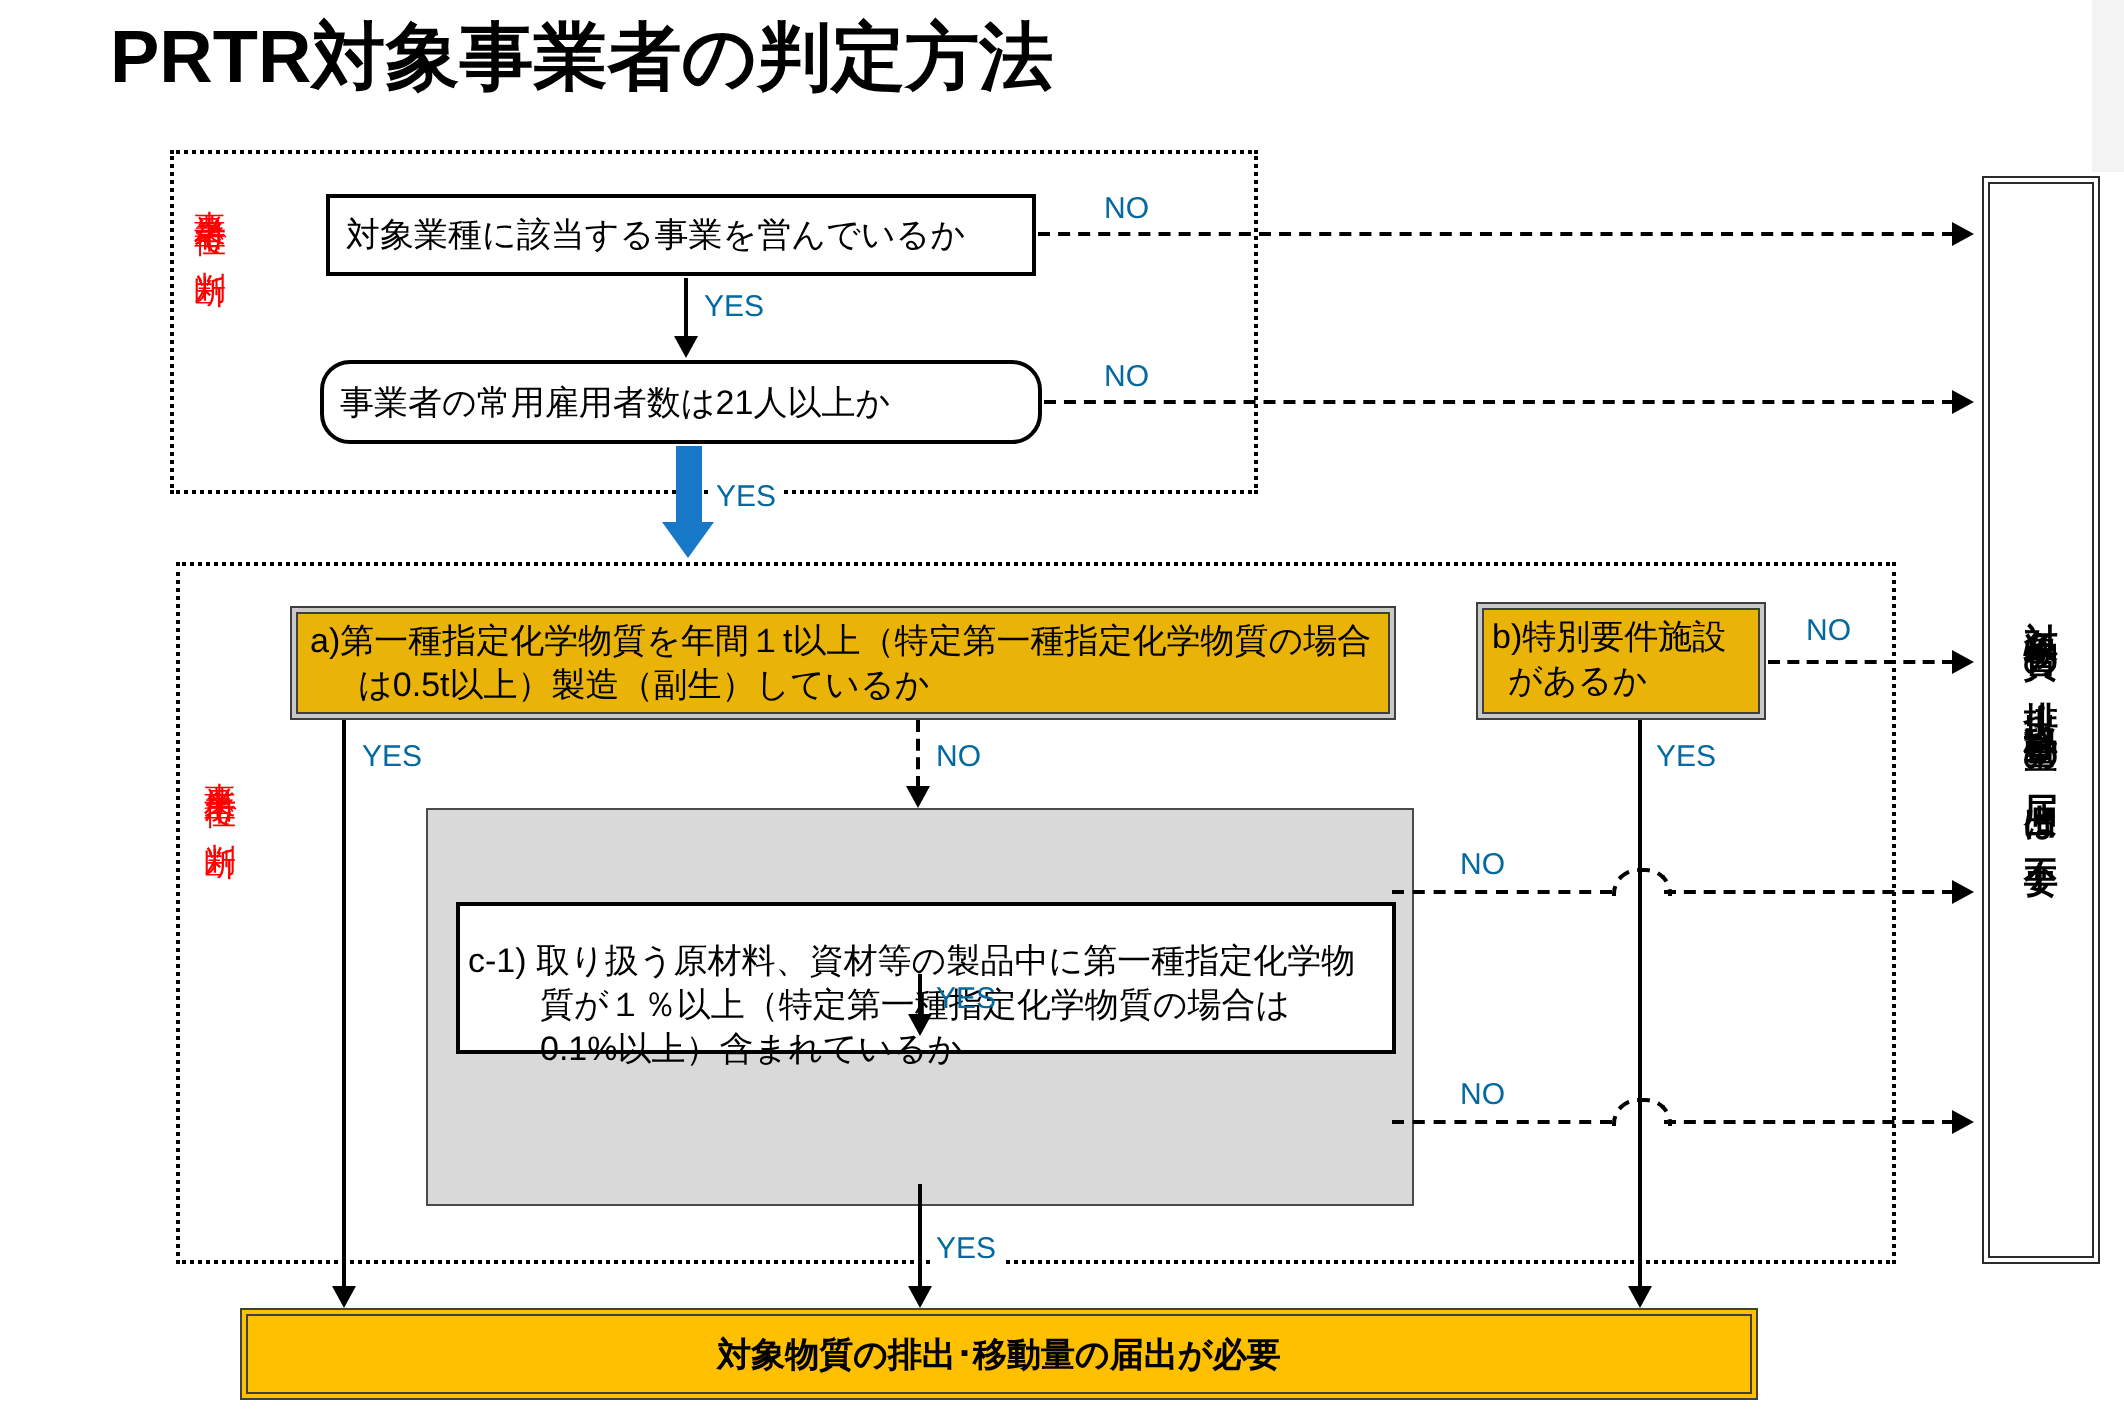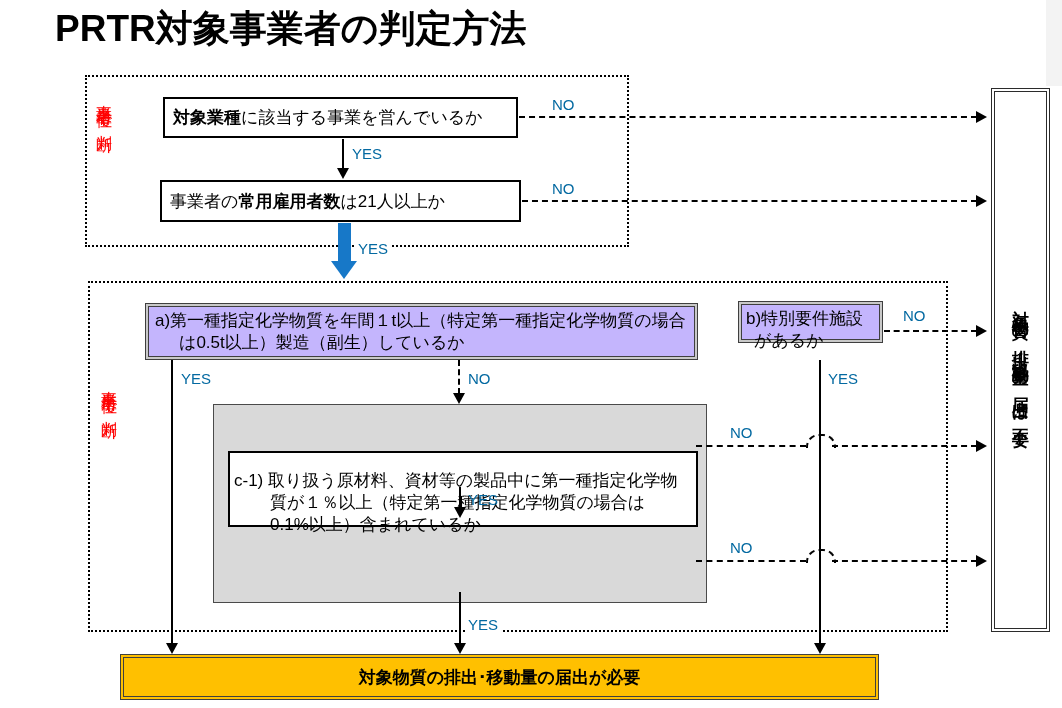--- a/index.html
+++ b/index.html
@@ -10,24 +10,24 @@
   .abs{position:absolute;}
   
   .title{font-size:37px;font-weight:900;letter-spacing:0px;color:#000;white-space:nowrap;}
   
   .dotted-frame{border:2px dotted #000;background:transparent;}
   
   .side-label{writing-mode:vertical-rl;font-size:16px;color:#FF0000;letter-spacing:2px;line-height:1;}
   
   .qbox{border:2px solid #000;background:#fff;box-sizing:border-box;
         display:flex;align-items:center;padding:0 8px;font-size:17px;white-space:nowrap;}
-  .qbox b{font-weight:bold;}
+  .qbox b{font-weight:normal;}
   
   .dblbox{border:1px solid #3f3f3f;background:#c9c9c9;padding:2px;box-sizing:border-box;}
-  .dblbox-inner{border:1px solid #3f3f3f;background:#c4b5fd;width:100%;height:100%;box-sizing:border-box;
+  .dblbox-inner{border:1px solid #3f3f3f;background:#eab308;width:100%;height:100%;box-sizing:border-box;
         font-size:17px;line-height:1.3;padding:3px 6px 3px 30px;text-indent:-24px;}
   
   .cgroup{background:#D9D9D9;border:1px solid #4a4a4a;box-sizing:border-box;}
   .cbox{border:2px solid #000;background:#fff;box-sizing:border-box;
         font-size:17px;line-height:1.3;padding:17px 18px 3px 40px;text-indent:-36px;margin-top:40px;}
   
   .vline{width:2px;background:#000;}
   .hdash{height:0;border-top:2px dashed #000;}
   .vdash{width:0;border-left:2px dashed #000;}
   .hop{border:2px dashed #000;border-bottom:none;border-radius:13px 13px 0 0;background:#fff0;}
@@ -62,21 +62,21 @@
   <div class="abs side-label" style="left:96px;top:92px;height:150px;">事業者単位で判断</div>
 
   <div class="abs qbox z2" style="left:163px;top:97px;width:355px;height:41px;">
     <span><b>対象業種</b><span>に該当する事業を営んでいるか</span></span>
   </div>
 
   <div class="abs vline z1" style="left:342px;top:139px;height:30px;"></div>
   <div class="abs ah-d z1" style="left:337px;top:168px;"></div>
   <div class="abs lbl" style="left:352px;top:146px;">YES</div>
 
-  <div class="abs qbox z2" style="left:160px;top:180px;width:361px;height:42px;">
+  <div class="abs qbox z2" style="left:160px;top:180px;width:361px;height:42px;border-radius:15px;">
     <span><span>事業者の</span><b>常用雇用者数</b><span>は21人以上か</span></span>
   </div>
 
   <div class="abs hdash z1" style="left:519px;top:116px;width:458px;"></div>
   <div class="abs ah-r z1" style="left:976px;top:111px;"></div>
   <div class="abs lbl" style="left:552px;top:97px;">NO</div>
 
   <div class="abs hdash z1" style="left:522px;top:200px;width:455px;"></div>
   <div class="abs ah-r z1" style="left:976px;top:195px;"></div>
   <div class="abs lbl" style="left:552px;top:181px;">NO</div>
@@ -85,21 +85,21 @@
   <div class="abs blue-head z2" style="left:331px;top:261px;"></div>
   <div class="abs lbl masked" style="left:355px;top:240px;">YES</div>
 
   <div class="abs dotted-frame" style="left:88px;top:281px;width:856px;height:347px;"></div>
   <div class="abs side-label" style="left:101px;top:378px;height:150px;">事業所単位で判断</div>
 
   <div class="abs dblbox z2" style="left:145px;top:303px;width:553px;height:57px;">
     <div class="dblbox-inner">a)第一種指定化学物質を年間１t以上（特定第一種指定化学物質の場合は0.5t以上）製造（副生）しているか</div>
   </div>
 
-  <div class="abs dblbox z2" style="left:738px;top:301px;width:145px;height:42px;">
+  <div class="abs dblbox z2" style="left:738px;top:301px;width:145px;height:59px;">
     <div class="dblbox-inner" style="padding:3px 4px 3px 12px;text-indent:-8px;">b)特別要件施設があるか</div>
   </div>
 
   <div class="abs vline z1" style="left:171px;top:360px;height:284px;"></div>
   <div class="abs ah-d z1" style="left:166px;top:643px;"></div>
   <div class="abs lbl" style="left:181px;top:371px;">YES</div>
 
   <div class="abs vdash z1" style="left:458px;top:360px;height:34px;"></div>
   <div class="abs ah-d z1" style="left:453px;top:393px;"></div>
   <div class="abs lbl" style="left:468px;top:371px;">NO</div>

